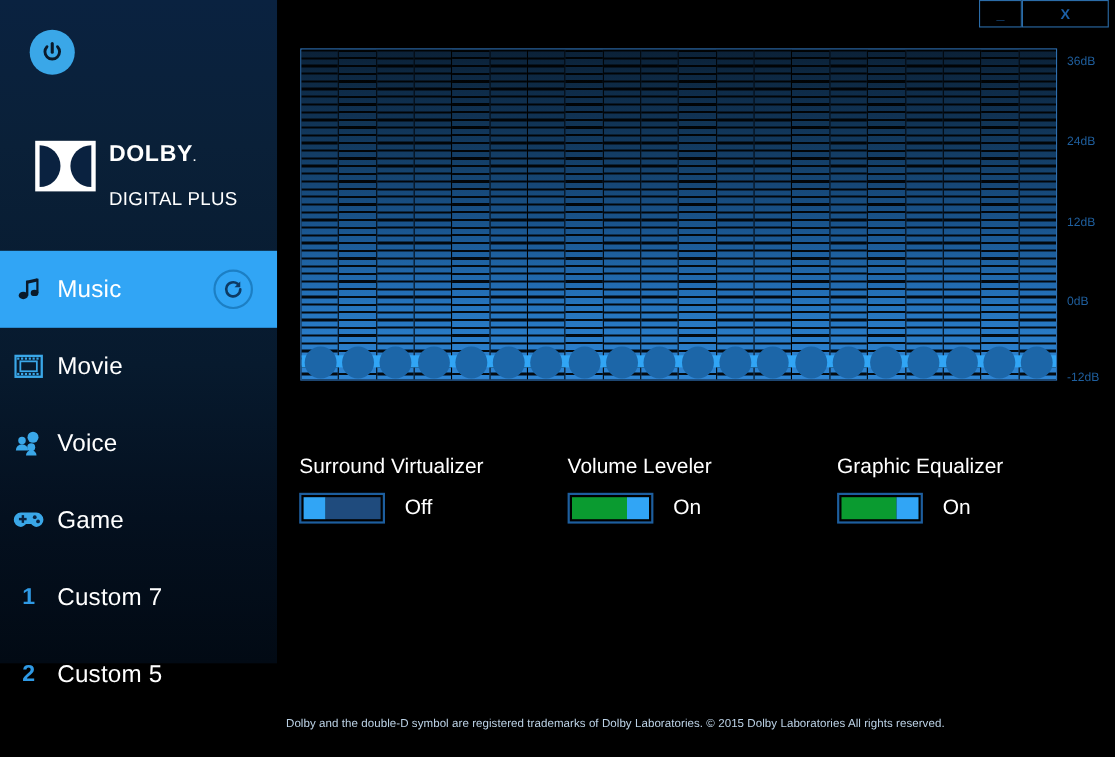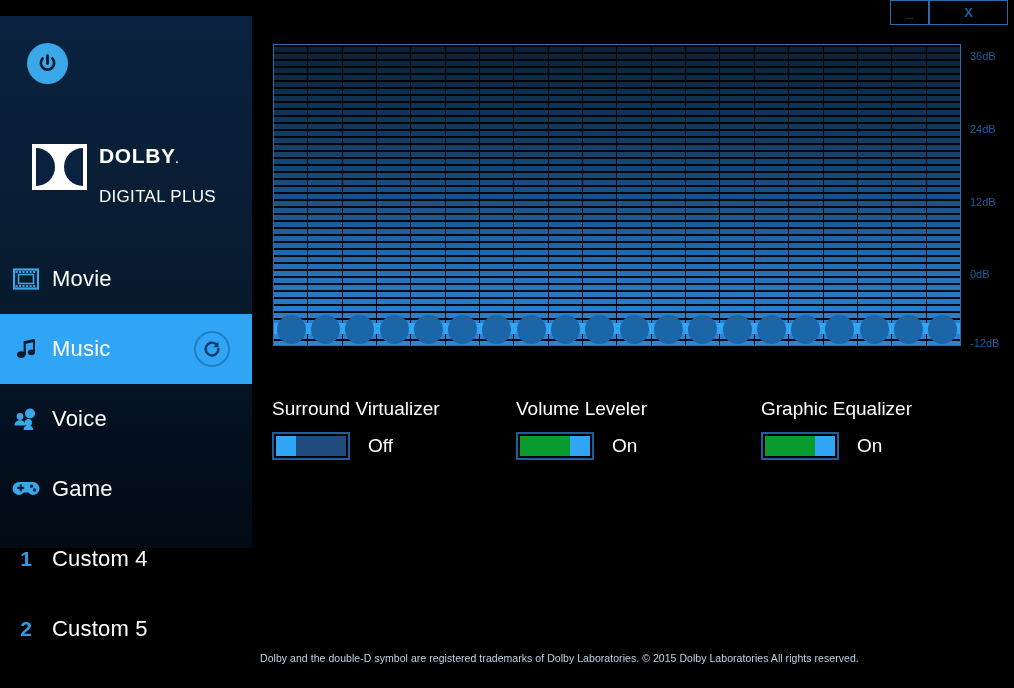--- a/index.html
+++ b/index.html
@@ -6,21 +6,21 @@
   html,body { width:1014px; height:688px; overflow:hidden; }
   body {
     background:#000;
     font-family:"Liberation Sans", sans-serif;
     color:#fff;
     position:relative;
   }
 
   
   #sidebar {
-    position:absolute; left:0; top:16px; width:252px; height:532px;
+    position:absolute; left:0; top:0; width:252px; height:603px;
     background:linear-gradient(180deg,#0a2240 0%,#0a2038 22%,#071a2e 55%,#04101f 78%,#020a14 100%);
   }
   #power-btn {
     position:absolute; left:27px; top:27px; width:41px; height:41px;
     border-radius:50%; background:#3aa7e8; border:none; cursor:pointer;
     display:flex; align-items:center; justify-content:center;
   }
   #power-btn svg { display:block; }
 
   #logo { position:absolute; left:32px; top:128px; display:flex; align-items:flex-start; }
@@ -99,21 +99,21 @@
     pointer-events:none;
   }
 
   #eq-scale { position:absolute; left:718px; top:44px; width:60px; height:302px; }
   .tick {
     position:absolute; left:0; font-size:11px; color:#1f5f9e; white-space:nowrap;
   }
 
   
   #toggles { position:absolute; left:20px; top:398px; width:720px; }
-  .tgroup { position:absolute; top:0; }
+  .tgroup { position:absolute; top:16px; }
   .tgroup .tlabel {
     font-size:19px; color:#fff; font-weight:300; white-space:nowrap; margin-bottom:12px;
   }
   .trow { display:flex; align-items:center; }
   .switch {
     width:78px; height:28px; border:2px solid #1d5e9e; display:flex; cursor:pointer;
     background:#000; padding:2px;
   }
   .switch .knob { width:20px; background:#31a5f5; flex:none; }
   .switch .track { flex:1; }
@@ -144,20 +144,39 @@
 
   <div id="logo">
     <div id="logo-mark"></div>
     <div id="logo-text">
       <div id="logo-name"><span>DOLBY</span><sup>.</sup></div>
       <div id="logo-sub">DIGITAL PLUS</div>
     </div>
   </div>
 
   <div id="nav">
+
+    <div class="nav-item active">
+      <span class="ico">
+        <svg width="24" height="24" viewBox="0 0 24 24" fill="currentColor">
+          <path d="M10 4.2 L20 2 V5 L10 7.2 Z"></path>
+          <ellipse cx="7.2" cy="17.6" rx="4.2" ry="3.4"></ellipse>
+          <rect x="9.6" y="4.2" width="2.2" height="13.6"></rect>
+          <ellipse cx="17.4" cy="15.3" rx="3.5" ry="2.9"></ellipse>
+          <rect x="19" y="2.4" width="2" height="13"></rect>
+        </svg>
+      </span>
+      <span class="lbl">Music</span>
+      <span id="reset-btn">
+        <svg width="22" height="22" viewBox="0 0 24 24">
+          <path d="M19 12 a7 7 0 1 1 -2.6 -5.4" stroke="currentColor" stroke-width="2.6" fill="none" stroke-linecap="round"></path>
+          <path d="M19 4.2 V10 H13.3 Z" fill="currentColor"></path>
+        </svg>
+      </span>
+    </div>
 
     <div class="nav-item">
       <span class="ico">
         <svg width="26" height="22" viewBox="0 0 26 22">
           <rect x="1" y="1.5" width="24" height="19" fill="none" stroke="currentColor" stroke-width="2.2"></rect>
           <rect x="5.5" y="6.5" width="15" height="9" fill="none" stroke="currentColor" stroke-width="1.6"></rect>
           <g fill="currentColor">
             <rect x="2.6" y="3" width="2" height="2"></rect>
               <rect x="6.1" y="3" width="2" height="2"></rect>
             <rect x="9.6" y="3" width="2" height="2"></rect>
@@ -169,39 +188,20 @@
             <rect x="9.6" y="17" width="2" height="2"></rect>
               <rect x="13.1" y="17" width="2" height="2"></rect>
             <rect x="16.6" y="17" width="2" height="2"></rect>
               <rect x="20.1" y="17" width="2" height="2"></rect>
           </g>
         </svg>
       </span>
       <span class="lbl">Movie</span>
     </div>
 
-    <div class="nav-item active">
-      <span class="ico">
-        <svg width="24" height="24" viewBox="0 0 24 24" fill="currentColor">
-          <path d="M10 4.2 L20 2 V5 L10 7.2 Z"></path>
-          <ellipse cx="7.2" cy="17.6" rx="4.2" ry="3.4"></ellipse>
-          <rect x="9.6" y="4.2" width="2.2" height="13.6"></rect>
-          <ellipse cx="17.4" cy="15.3" rx="3.5" ry="2.9"></ellipse>
-          <rect x="19" y="2.4" width="2" height="13"></rect>
-        </svg>
-      </span>
-      <span class="lbl">Music</span>
-      <span id="reset-btn">
-        <svg width="22" height="22" viewBox="0 0 24 24">
-          <path d="M19 12 a7 7 0 1 1 -2.6 -5.4" stroke="currentColor" stroke-width="2.6" fill="none" stroke-linecap="round"></path>
-          <path d="M19 4.2 V10 H13.3 Z" fill="currentColor"></path>
-        </svg>
-      </span>
-    </div>
-
     <div class="nav-item">
       <span class="ico">
         <svg width="26" height="24" viewBox="0 0 26 24" fill="currentColor">
           <circle cx="17" cy="6.5" r="5"></circle>
           <circle cx="7" cy="9.5" r="3.4"></circle>
           <path d="M1.4 18.5 a5.6 5.6 0 0 1 11.2 0 Z"></path>
           <circle cx="15.4" cy="15.6" r="3.6"></circle>
           <path d="M10.6 23 a4.8 4.8 0 0 1 9.6 0 Z"></path>
         </svg>
       </span>
@@ -218,21 +218,21 @@
             <circle cx="19.6" cy="7.2" r="1.7"></circle>
             <circle cx="22.6" cy="11" r="1.7"></circle>
           </g>
         </svg>
       </span>
       <span class="lbl">Game</span>
     </div>
 
     <div class="nav-item num">
       <span class="ico">1</span>
-      <span class="lbl">Custom 4</span>
+      <span class="lbl">Custom 7</span>
     </div>
 
     <div class="nav-item num">
       <span class="ico">2</span>
       <span class="lbl">Custom 5</span>
     </div>
 
   </div>
 </div>
 

